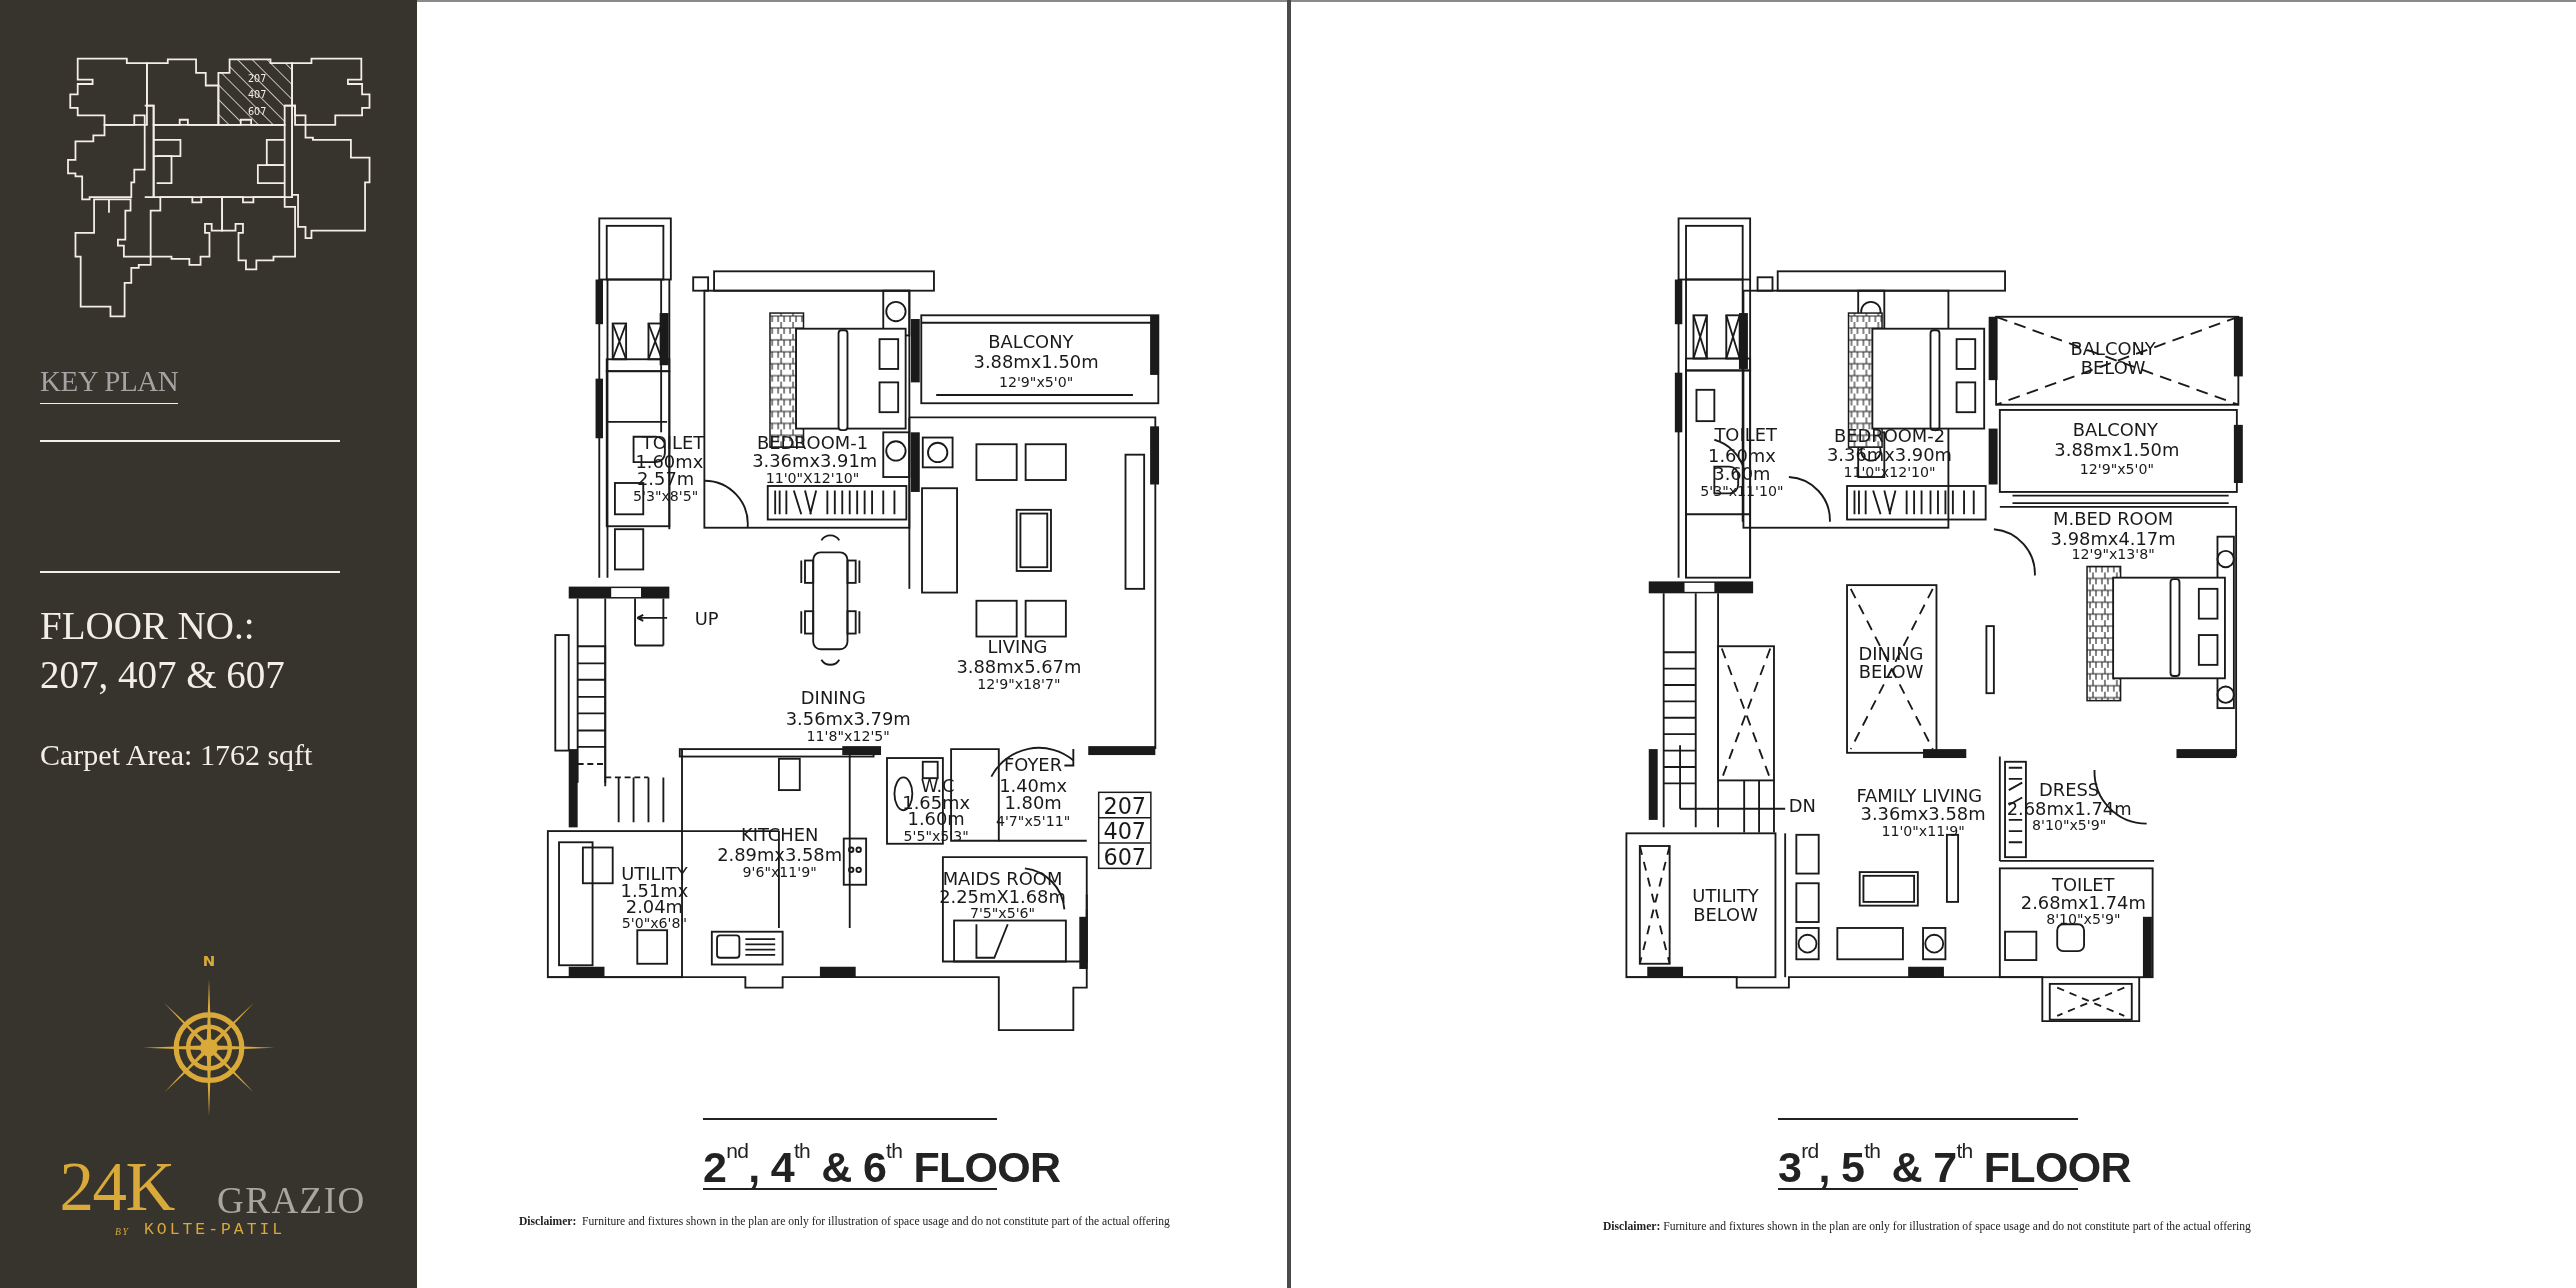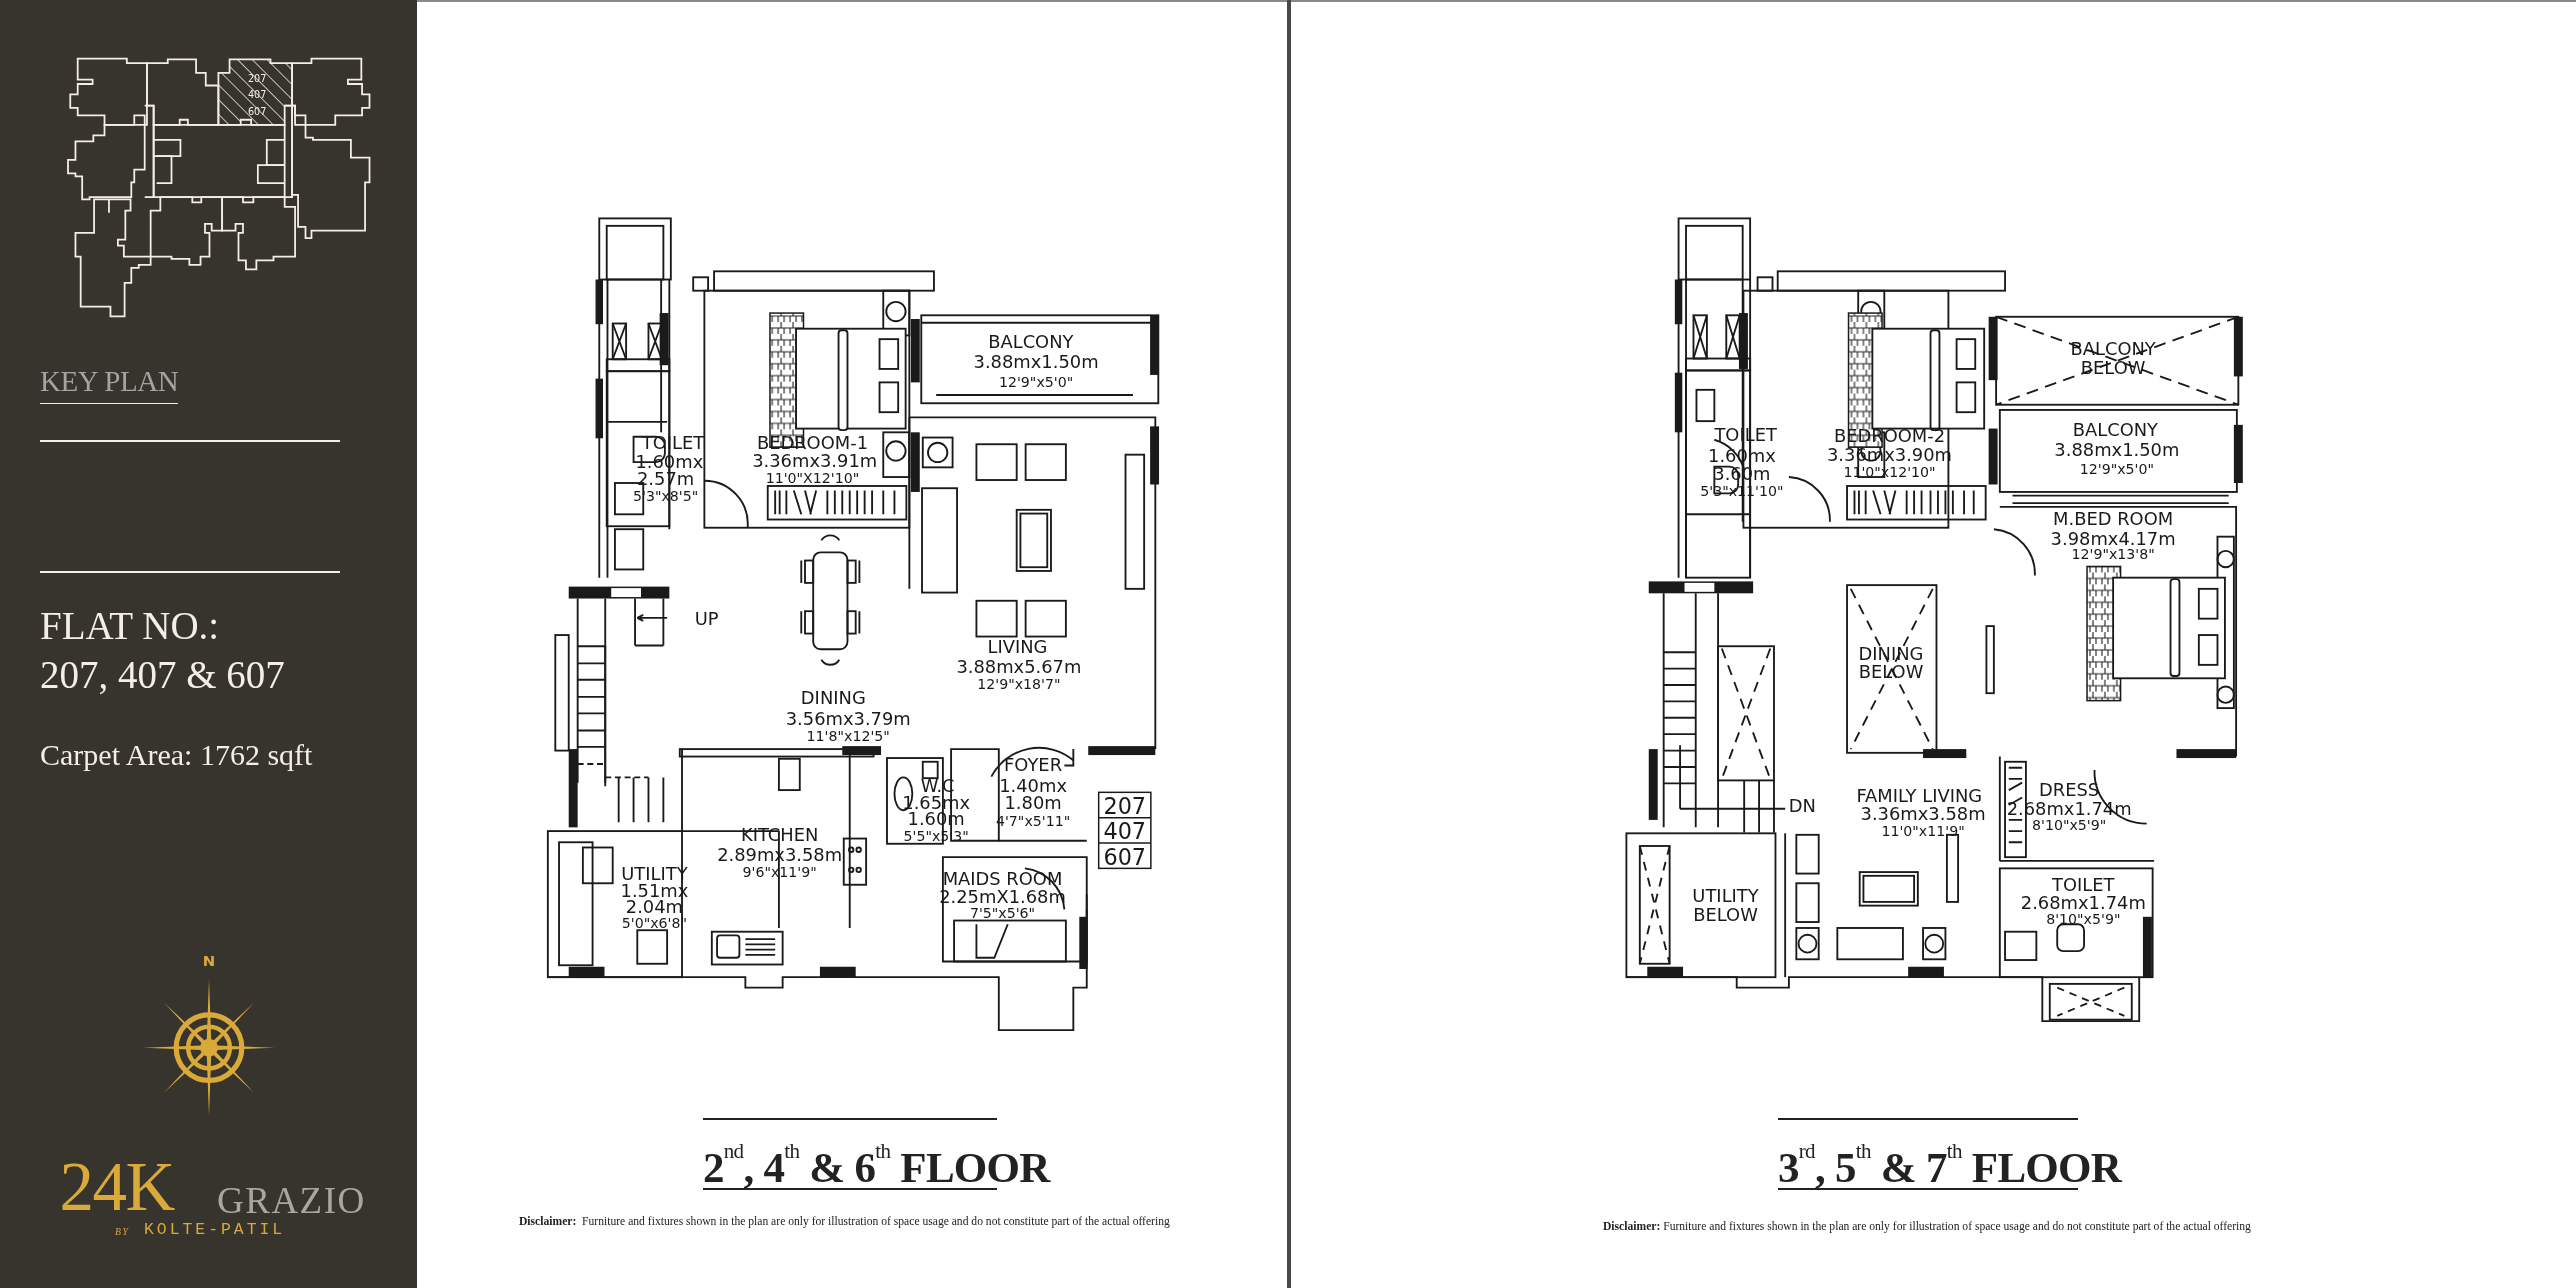--- a/index.html
+++ b/index.html
@@ -23,21 +23,21 @@
   .page-right { left:1291px; width:1285px; }
   .divider { position:absolute; left:1287px; top:0; width:3.7px; height:1288px; background:#4a4a4a; }
   .topline { position:absolute; left:417px; top:0; width:2159px; height:2.2px; background:#8a8a8a; }
 
   .plan { position:absolute; top:0; left:0; width:2576px; height:1288px; pointer-events:none; }
   .plan text { font-family:"DejaVu Sans", sans-serif; fill:#1a1a1a; }
   .rl { font-size:24px; }
   .rd { font-size:24px; }
   .rf { font-size:19px; }
 
-  .floor-title { position:absolute; font-family:Liberation Serif, serif; color:#222; text-align:right; }
+  .floor-title { position:absolute; font-family:Liberation Sans, sans-serif; color:#222; text-align:right; }
   .floor-title .rule-t { position:absolute; left:0; width:100%; height:2.2px; background:#222; }
   .floor-title .txt { position:absolute; left:0; width:100%; top:25px; font-size:43px; font-weight:bold; letter-spacing:-0.7px; white-space:nowrap; }
   .floor-title sup { font-size:21px; font-weight:normal; vertical-align:top; position:relative; top:-4.5px; }
   .disclaimer { position:absolute; font-family:"Liberation Serif", serif; font-size:11.6px; color:#222; white-space:nowrap; }
   .disclaimer b { font-weight:bold; }
 </style>
 </head>
 <body>
 
 <div class="sidebar">
@@ -82,21 +82,21 @@
       <text x="345" y="154">607</text>
     </g>
   </svg>
 
   <div class="kp-label">KEY PLAN</div>
   <div class="rule" style="top:440px"></div>
   <div class="type-title">
   </div>
   <div class="rule" style="top:571px"></div>
   <div class="flat-label">
-    <div>FLAT NO.:</div>
+    <div>FLOOR NO.:</div>
     <div>207, 407 &amp; 607</div>
   </div>
   <div class="carpet">Carpet Area: 1762 sqft</div>
 
   <svg class="compass" viewBox="0 0 220 240">
     <text x="110" y="26" text-anchor="middle" font-family="'DejaVu Sans', sans-serif" font-weight="bold" font-size="20" fill="#d9a93a">N</text>
     <g transform="translate(110,135)" fill="#d9a93a" stroke="#d9a93a">
       <circle r="44" fill="none" stroke-width="7"></circle>
       <circle r="28" fill="none" stroke-width="6"></circle>
       <circle r="12" stroke="none"></circle>

